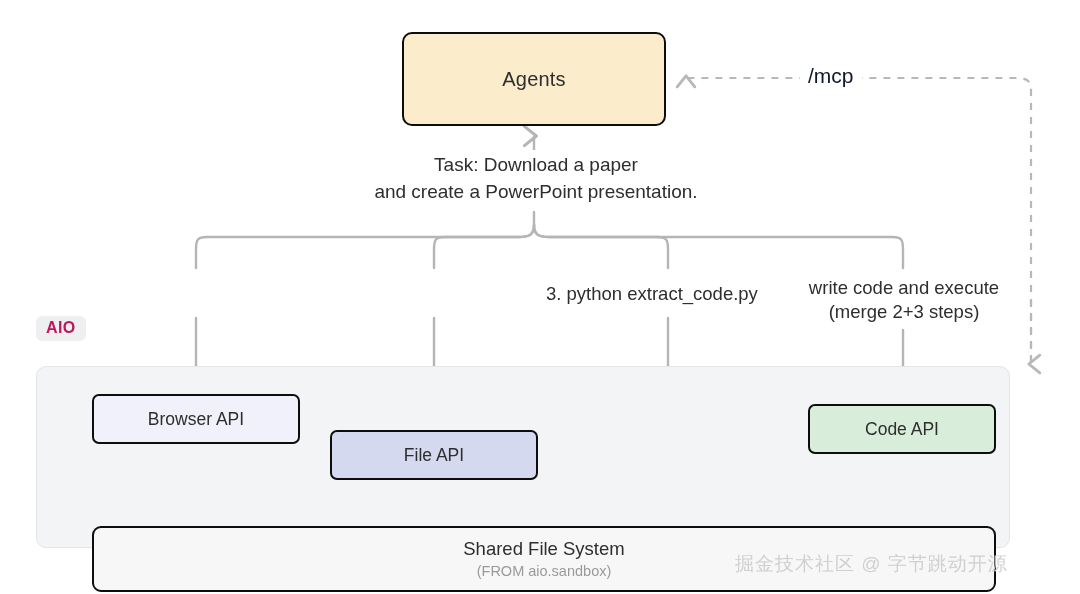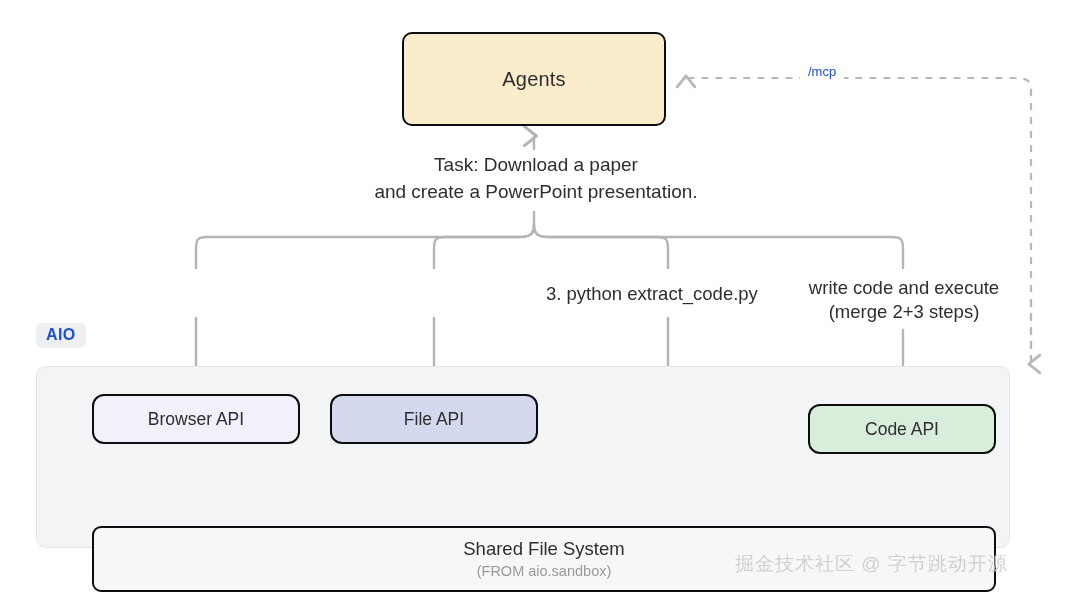--- a/index.html
+++ b/index.html
@@ -48,22 +48,22 @@
     left: 334px; top: 151px;
     width: 404px;
     text-align: center;
     font-size: 19px;
     line-height: 27px;
     color: #2e2e2e;
   }
   .mcp-label {
     position: absolute;
     left: 800px; top: 64px;
-    font-size: 13px;
-    color: #1d4ed8;
+    font-size: 21px;
+    color: #0f172a;
     background: #ffffff;
     padding: 0 8px;
   }
 
   .step-label {
     position: absolute;
     font-size: 18.5px;
     color: #2e2e2e;
     white-space: nowrap;
     line-height: 24px;
@@ -75,56 +75,56 @@
     left: 796px; top: 276px;
     width: 216px;
     text-align: center;
     white-space: normal;
   }
   .step-4 .sub { display: block; }
 
   
   .aio-tag {
     position: absolute;
-    left: 36px; top: 323px;
+    left: 36px; top: 316px;
     padding: 3px 10px 4px 10px;
     background: #eeeff0;
     border-radius: 6px;
     font-size: 16px;
     font-weight: bold;
-    color: #1d4ed8;
+    color: #be185d;
     letter-spacing: .4px;
   }
 
   
   .aio-panel {
     position: absolute;
     left: 36px; top: 366px;
     width: 974px; height: 182px;
     background: #f3f4f5;
     border: 1px solid #e4e5e7;
     border-radius: 10px;
     box-sizing: border-box;
   }
 
   .api-box {
     position: absolute;
     top: 394px;
     height: 50px;
     border: 2.5px solid #0d0d0d;
-    border-radius: 12px;
+    border-radius: 7px;
     box-sizing: border-box;
     display: flex;
     align-items: center;
     justify-content: center;
     font-size: 17.5px;
     color: #2e2e2e;
   }
   .api-browser { left: 92px;  width: 208px; background: #f0f1fa; }
-  .api-file    { left: 330px; width: 208px; background: #d4d9ef; }
+  .api-file    { left: 330px; width: 208px; background: #d4d9ef; margin-top: 36px; }
   .api-shell   { left: 568px; width: 200px; background: #ece5fb; }
   .api-code    { left: 808px; width: 188px; background: #d9eeda; margin-top: 10px; }
 
   .sfs-box {
     position: absolute;
     left: 92px; top: 478px;
     width: 904px; height: 66px;
     background: #f7f7f7;
     border: 2.5px solid #0d0d0d;
     border-radius: 9px;

